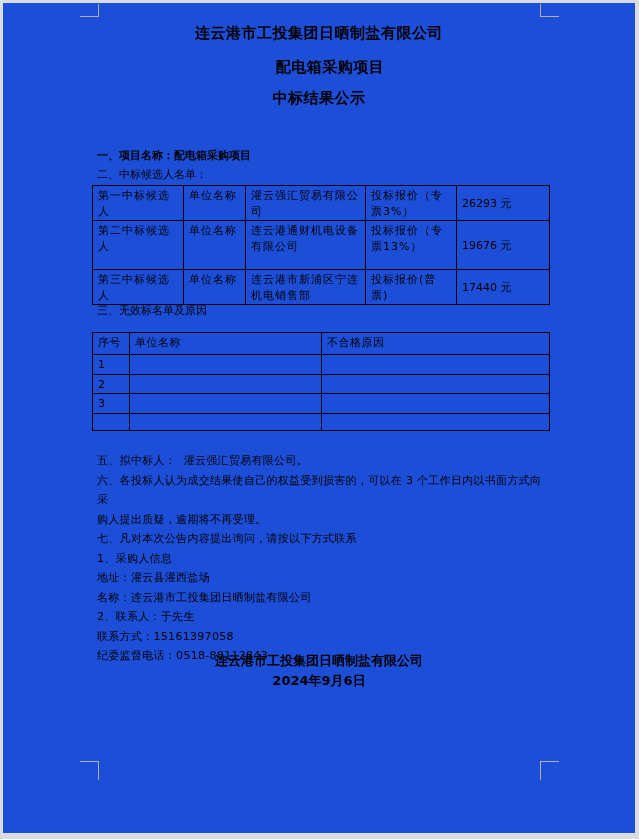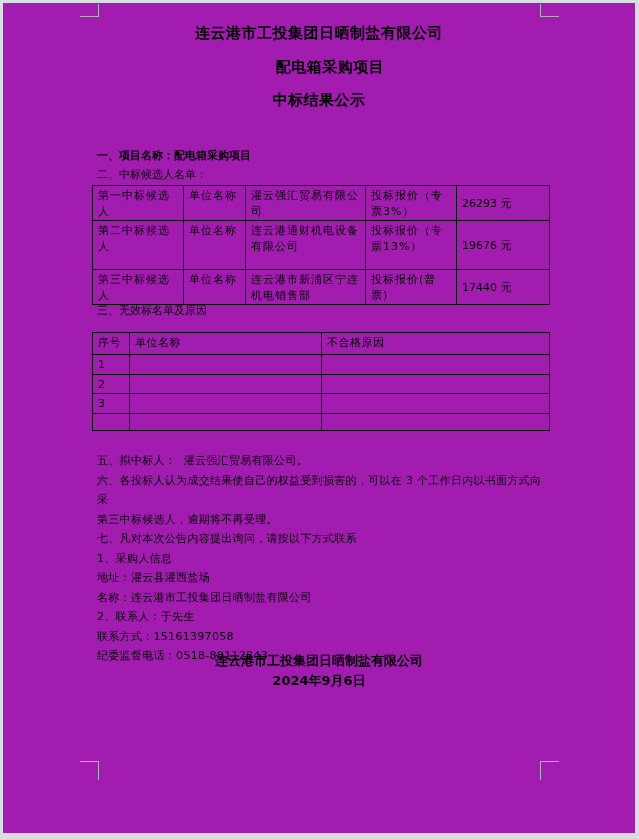--- a/index.html
+++ b/index.html
@@ -7,37 +7,37 @@
   body {
     background:#d9dde1;
     font-family:"DejaVu Sans", sans-serif;
     color:#000;
     position:relative;
     overflow:hidden;
   }
   .page {
     position:absolute; left:3px; top:3px;
     width:632px; height:830px;
-    background:#a21caf;
+    background:#1d4ed8;
   }
   
   .crop { position:absolute; }
   .crop.tl { left:77px; top:1px;  width:19px; height:13px; border-right:1px solid #adb1b5; border-bottom:1px solid #adb1b5; }
   .crop.tr { left:537px; top:1px; width:19px; height:13px; border-left:1px solid #adb1b5; border-bottom:1px solid #adb1b5; }
   .crop.bl { left:77px; top:758px; width:19px; height:19px; border-right:1px solid #adb1b5; border-top:1px solid #adb1b5; }
   .crop.br { left:537px; top:758px; width:19px; height:19px; border-left:1px solid #adb1b5; border-top:1px solid #adb1b5; }
 
   .title {
     position:absolute; left:0; width:100%;
     text-align:center; font-weight:bold; font-size:15px; line-height:18px;
     letter-spacing:0.5px;
   }
   .t1 { top:21px; }
   .t2 { top:55px;padding-left:22px; }
-  .t3 { top:88px; }
+  .t3 { top:88px;font-family:Liberation Mono, monospace; }
 
   .line {
     position:absolute; left:94px; width:452px;
     font-size:11px; line-height:16px; white-space:pre-wrap;
   }
   .s1 { top:145px;font-weight:bold; }
   .s2 { top:164px; }
   .s3 { top:300px; }
 
   table {
@@ -154,21 +154,21 @@
       <td></td>
       <td></td>
       <td></td>
     </tr>
   </tbody>
     </table>
 
   <div class="body-block">
     <div class="body-line">五、拟中标人：  灌云强汇贸易有限公司。</div>
     <div class="body-line">六、各投标人认为成交结果使自己的权益受到损害的，可以在 3 个工作日内以书面方式向采</div>
-    <div class="body-line">第三中标候选人，逾期将不再受理。</div>
+    <div class="body-line">购人提出质疑，逾期将不再受理。</div>
     <div class="body-line">七、凡对本次公告内容提出询问，请按以下方式联系</div>
     <div class="body-line">1、采购人信息</div>
     <div class="body-line">地址：灌云县灌西盐场</div>
     <div class="body-line">名称：连云港市工投集团日晒制盐有限公司</div>
     <div class="body-line">2、联系人：于先生</div>
     <div class="body-line">联系方式：15161397058</div>
     <div class="body-line">纪委监督电话：0518-88112843</div>
   </div>
 
   <div class="footer-block">

